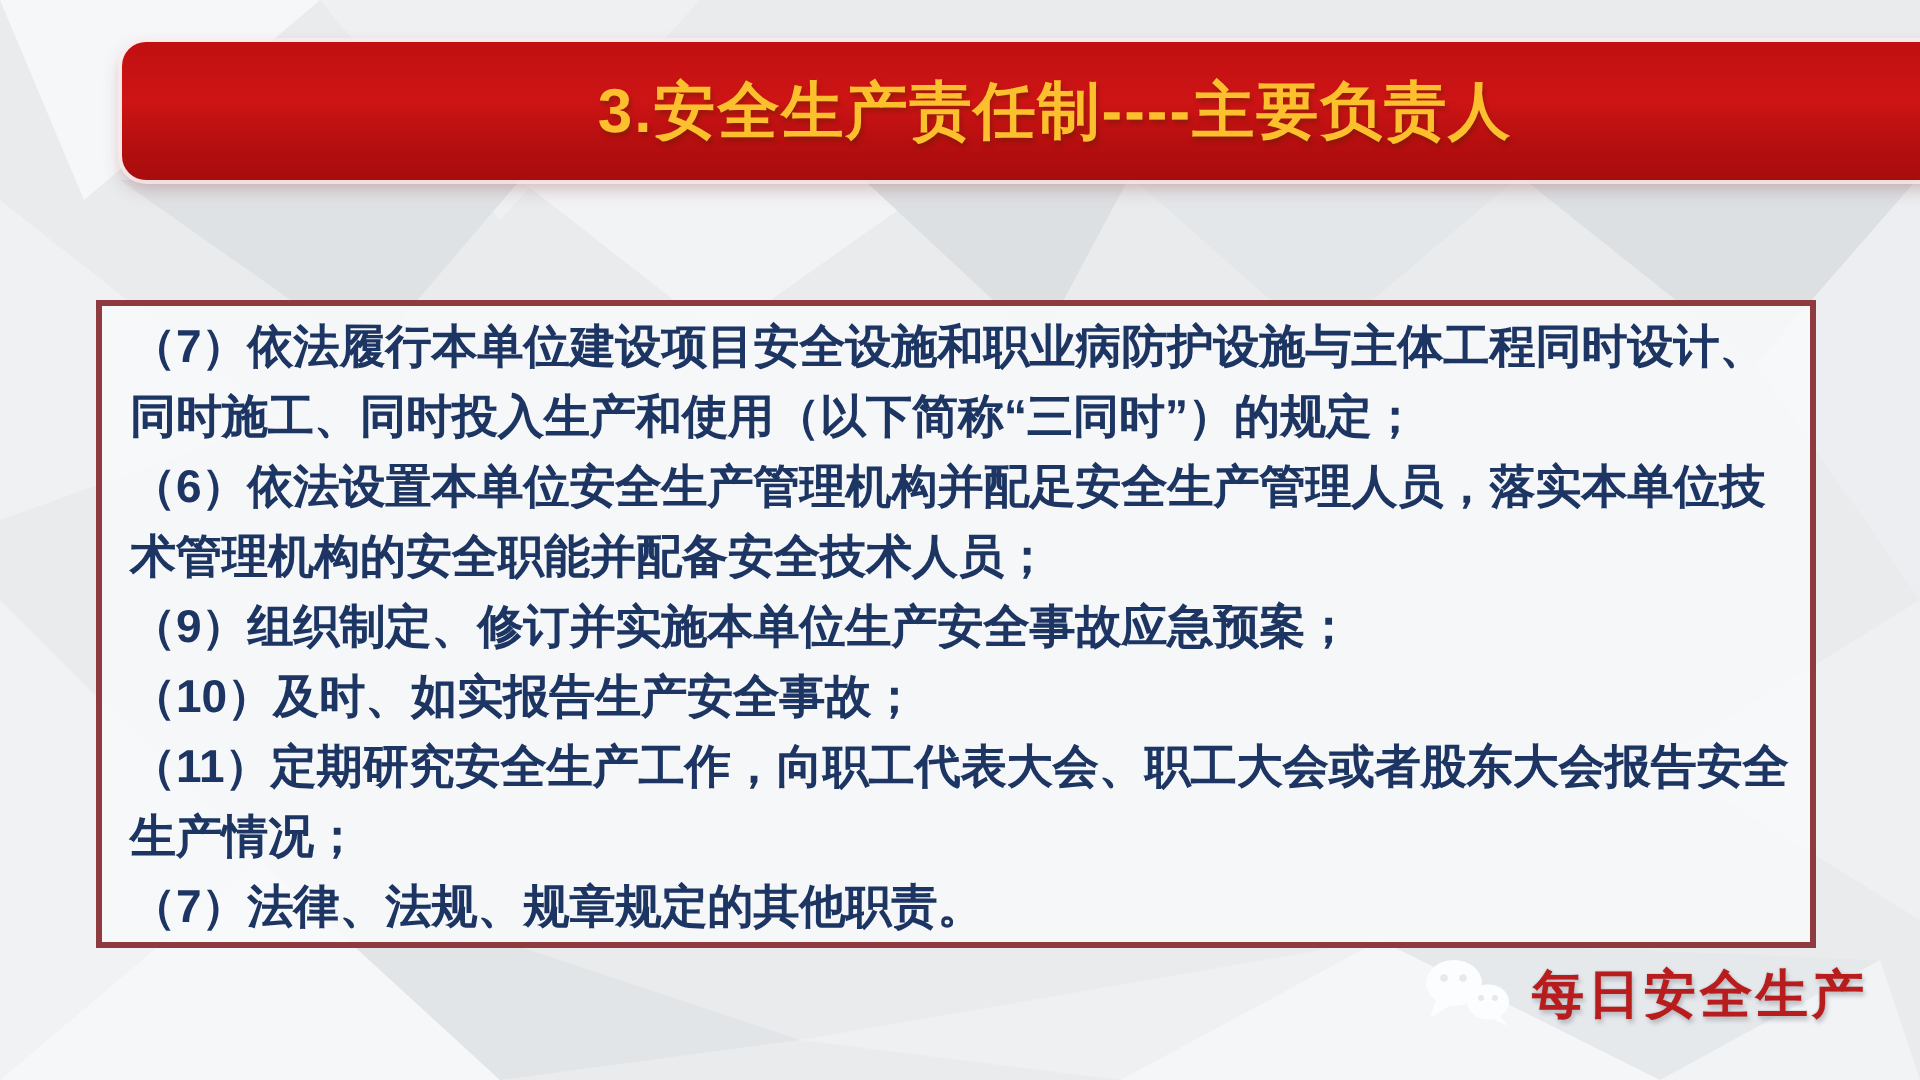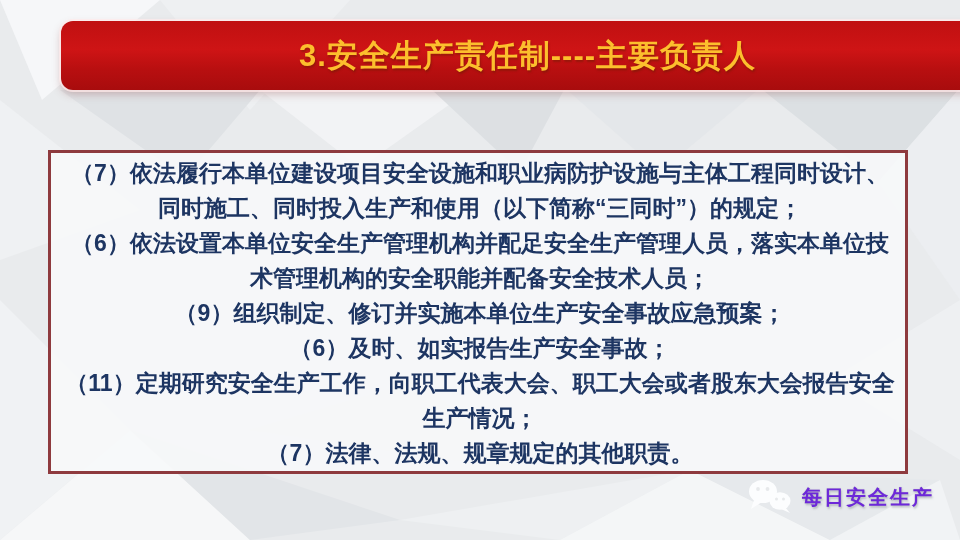--- a/index.html
+++ b/index.html
@@ -51,35 +51,35 @@
     background: rgba(247,248,250,0.90);
     padding: 3px 10px 0 14px;
     z-index: 2;
   }
   .duty-item {
     margin: 0;
     font-size: 23px;
     line-height: 35px;
     font-weight: bold;
     color: #1d3562;
-    text-align: center;
+    text-align: left;
   }
   .watermark {
     position: absolute;
     right: 26px; top: 476px;
     height: 42px;
     display: flex;
     align-items: center;
     gap: 9px;
     z-index: 2;
   }
   .watermark-label {
-    font-size: 20px;
+    font-size: 26px;
     font-weight: bold;
-    color: #6d28d9;
+    color: #b91c1c;
     letter-spacing: 2px;
     text-shadow: 0 0 1px rgba(168,172,178,0.9), 1px 2px 2px rgba(150,155,162,0.55);
     white-space: nowrap;
   }
 </style>
 </head>
 <body>
 
 <svg class="bg-pattern" viewBox="0 0 960 540" xmlns="http://www.w3.org/2000/svg" aria-hidden="true">
   <rect x="0" y="0" width="960" height="540" fill="#e9ebed"></rect>
@@ -104,21 +104,21 @@
 </svg>
 
 <div class="title-banner">
   <span class="title-text">3.安全生产责任制----主要负责人</span>
 </div>
 
 <div class="duties-panel">
   <p class="duty-item">（7）依法履行本单位建设项目安全设施和职业病防护设施与主体工程同时设计、同时施工、同时投入生产和使用（以下简称“三同时”）的规定；</p>
   <p class="duty-item">（6）依法设置本单位安全生产管理机构并配足安全生产管理人员，落实本单位技术管理机构的安全职能并配备安全技术人员；</p>
   <p class="duty-item">（9）组织制定、修订并实施本单位生产安全事故应急预案；</p>
-  <p class="duty-item">（6）及时、如实报告生产安全事故；</p>
+  <p class="duty-item">（10）及时、如实报告生产安全事故；</p>
   <p class="duty-item">（11）定期研究安全生产工作，向职工代表大会、职工大会或者股东大会报告安全生产情况；</p>
   <p class="duty-item">（7）法律、法规、规章规定的其他职责。</p>
 </div>
 
 <div class="watermark">
   <svg width="46" height="38" viewBox="0 0 46 38" aria-hidden="true">
     <g fill="#fcfdfe">
       <ellipse cx="16" cy="13.5" rx="14" ry="11.5"></ellipse>
       <path d="M7,22 L4,31 L15,24 Z"></path>
       <ellipse cx="33" cy="23" rx="10.5" ry="8.8"></ellipse>

